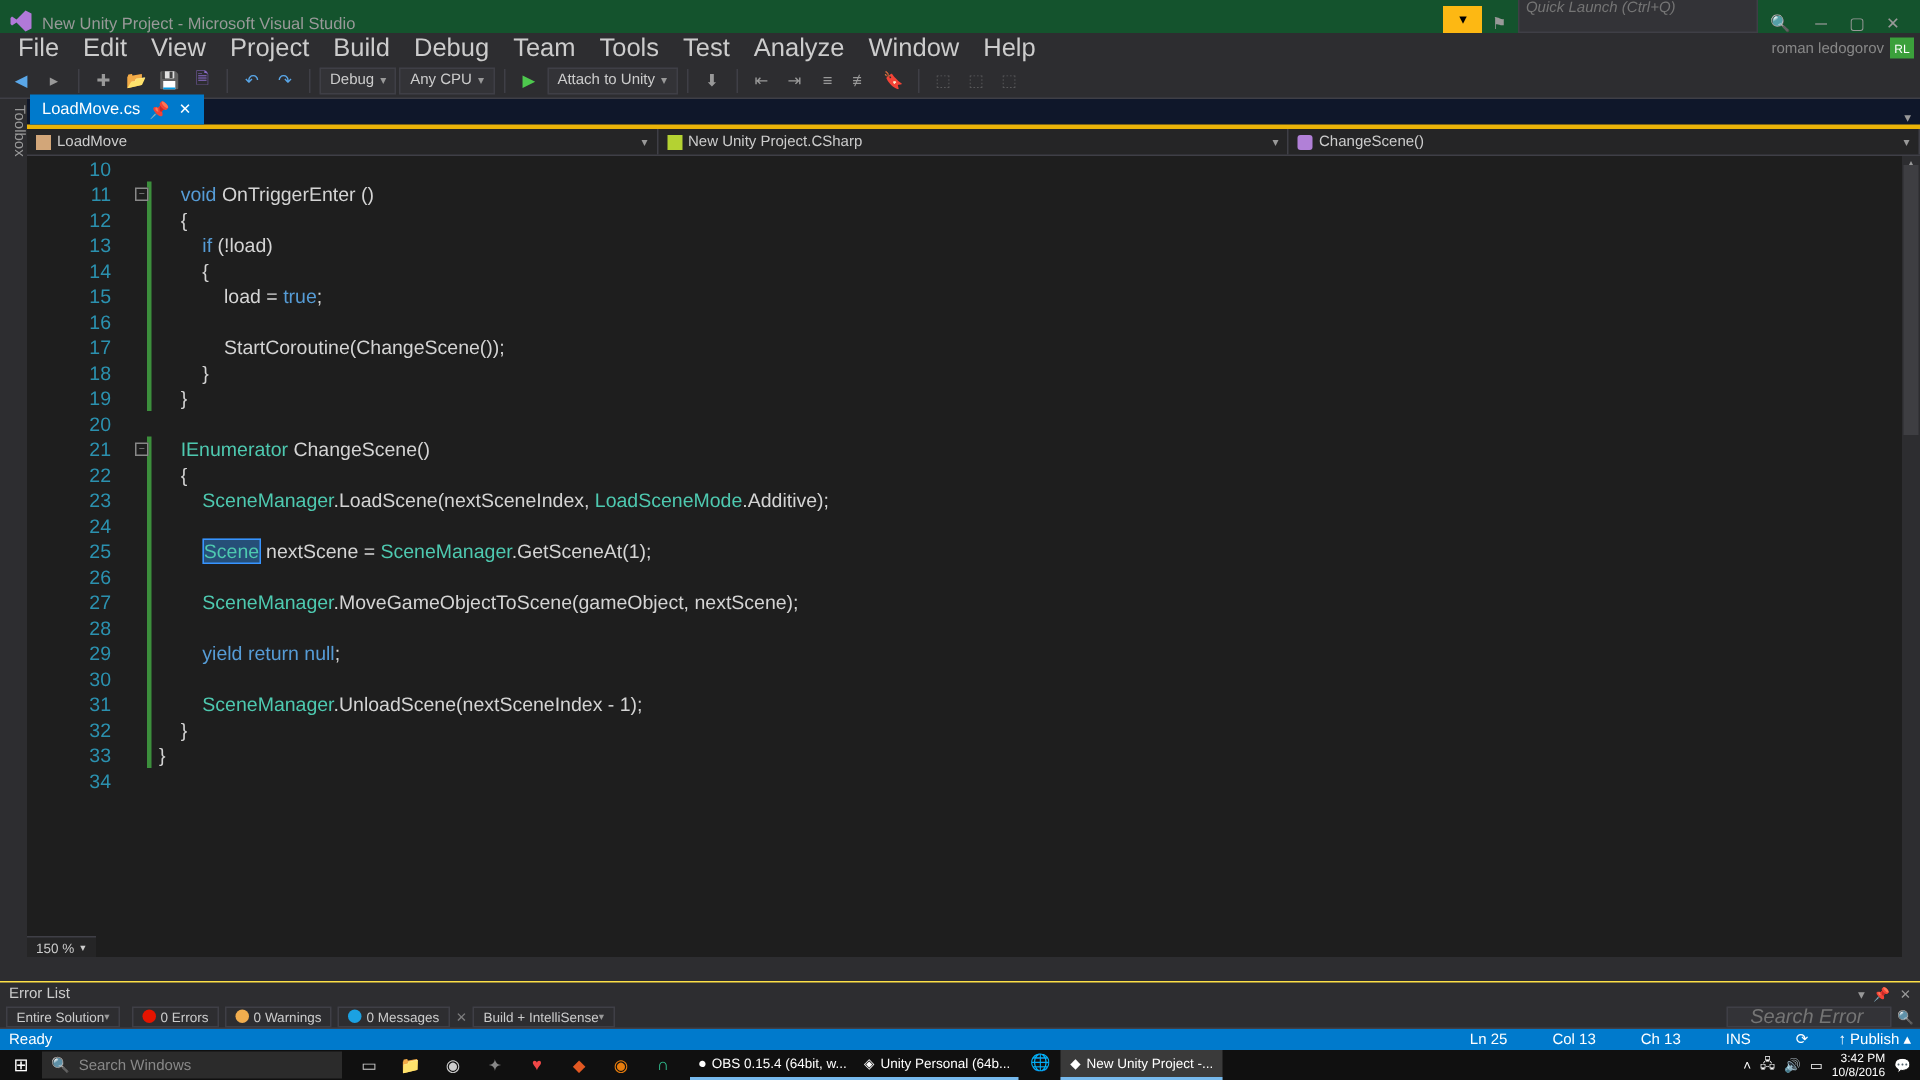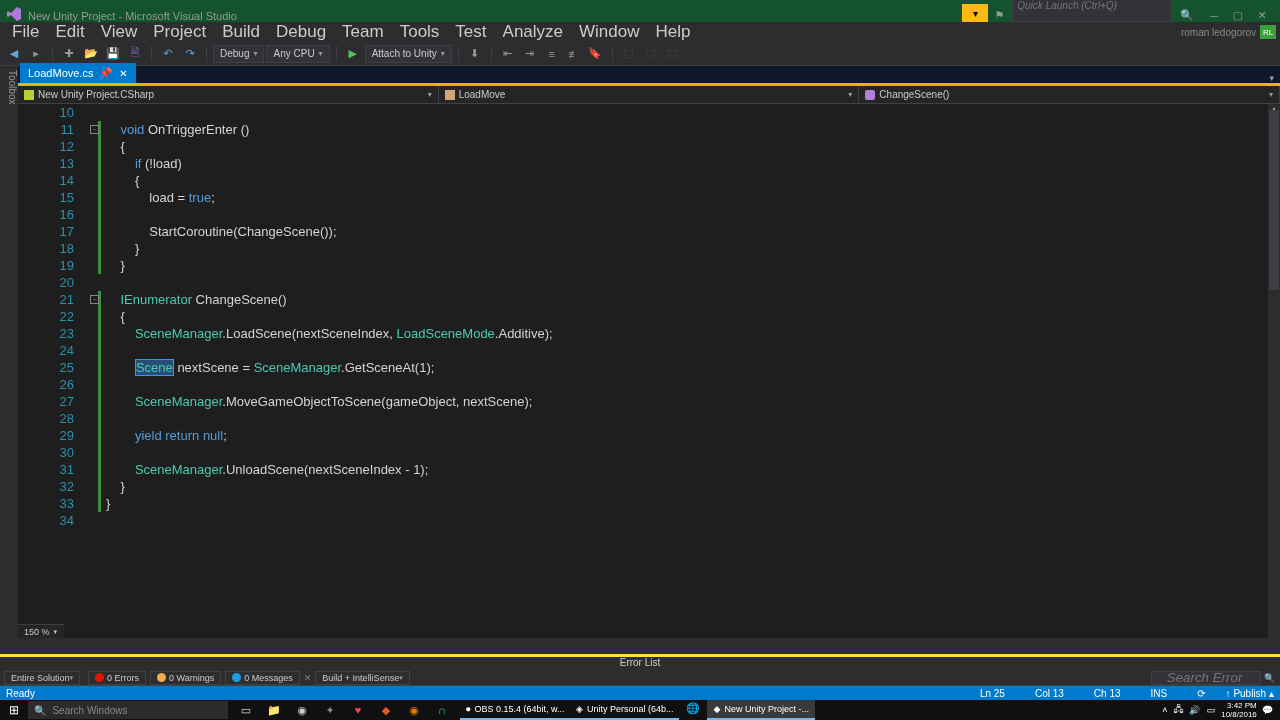--- a/index.html
+++ b/index.html
@@ -54,21 +54,21 @@
 .code .line { height: 17px; }
 .kw { color: #569cd6; }
 .type { color: #4ec9b0; }
 .sel { background: #264f78; border: 1px solid #3794ff; padding: 0; text-align: right; }
 
 .editor-scroll-v { position: absolute; right: 0; top: 104px; width: 12px; bottom: 82px; background: #2d2d30; }
 .editor-scroll-v .thumb { position: absolute; left: 1px; right: 1px; top: 6px; height: 180px; background: #3e3e42; }
 .editor-scroll-v .caret-top { position: absolute; top: 0; left: 0; right: 0; height: 10px; color: #999; font-size: 8px; text-align: center; }
 .zoom-ctrl { position: absolute; bottom: 82px; left: 18px; height: 14px; background: #252526; padding: 0 6px; font-size: 9px; color: #ccc; display: flex; align-items: center; gap: 4px; border-top: 1px solid #3f3f46; width: 46px; }
 
-.errorlist-header { position: absolute; left: 0; right: 0; bottom: 50px; height: 16px; background: #2d2d30; border-top: 3px solid #fde047; display: flex; align-items: center; padding: 0 6px; color: #ccc; font-size: 10px; flex-direction: column; }
+.errorlist-header { position: absolute; left: 0; right: 0; bottom: 50px; height: 16px; background: #2d2d30; border-top: 1px solid #fde047; display: flex; align-items: center; padding: 0 6px; color: #ccc; font-size: 10px; }
 .errorlist-header .spacer { flex: 1; }
 .errorlist-header .pin { color: #999; font-size: 9px; margin-left: 6px; cursor: pointer; }
 
 .errorlist-toolbar { position: absolute; left: 0; right: 0; bottom: 34px; height: 16px; background: #2d2d30; display: flex; align-items: center; padding: 0 4px; gap: 4px; font-size: 9px; color: #ccc; border-bottom: 1px solid #3f3f46; }
 .errorlist-toolbar .combo { padding: 0 6px; border: 1px solid #3f3f46; height: 14px; display: flex; align-items: center; }
 .errorlist-toolbar .combo::after { content: " ▾"; color: #999; font-size: 7px; }
 .errorlist-toolbar .badge { padding: 0 6px; border: 1px solid #3f3f46; height: 14px; display: flex; align-items: center; gap: 3px; }
 .errorlist-toolbar .spacer { flex: 1; }
 .errorlist-toolbar .search { width: 110px; height: 14px; background: #333337; border: 1px solid #3f3f46; color: #717171; padding: 0 15px; font-style: italic; }
 .err-dot { width: 9px; height: 9px; border-radius: 50%; display: inline-block; }
@@ -167,26 +167,26 @@
     <span>LoadMove.cs</span>
     <span>📌</span>
     <span class="close">✕</span>
   </div>
   <div class="spacer"></div>
   <span class="dd">▾</span>
 </div>
 
 <div class="nav-bar">
   <div class="nav-combo">
+      <span class="nav-ico ico-class"></span>
+      <span>LoadMove</span>
+    </div>
+  <div class="nav-combo">
       <span class="nav-ico ico-csharp"></span>
       <span>New Unity Project.CSharp</span>
-    </div>
-  <div class="nav-combo">
-      <span class="nav-ico ico-class"></span>
-      <span>LoadMove</span>
     </div>
   <div class="nav-combo">
       <span class="nav-ico ico-method"></span>
       <span>ChangeScene()</span>
     </div>
 </div>
 
 <div class="editor">
   <div class="gutter" id="gutter">
       <div class="ln">10</div>

